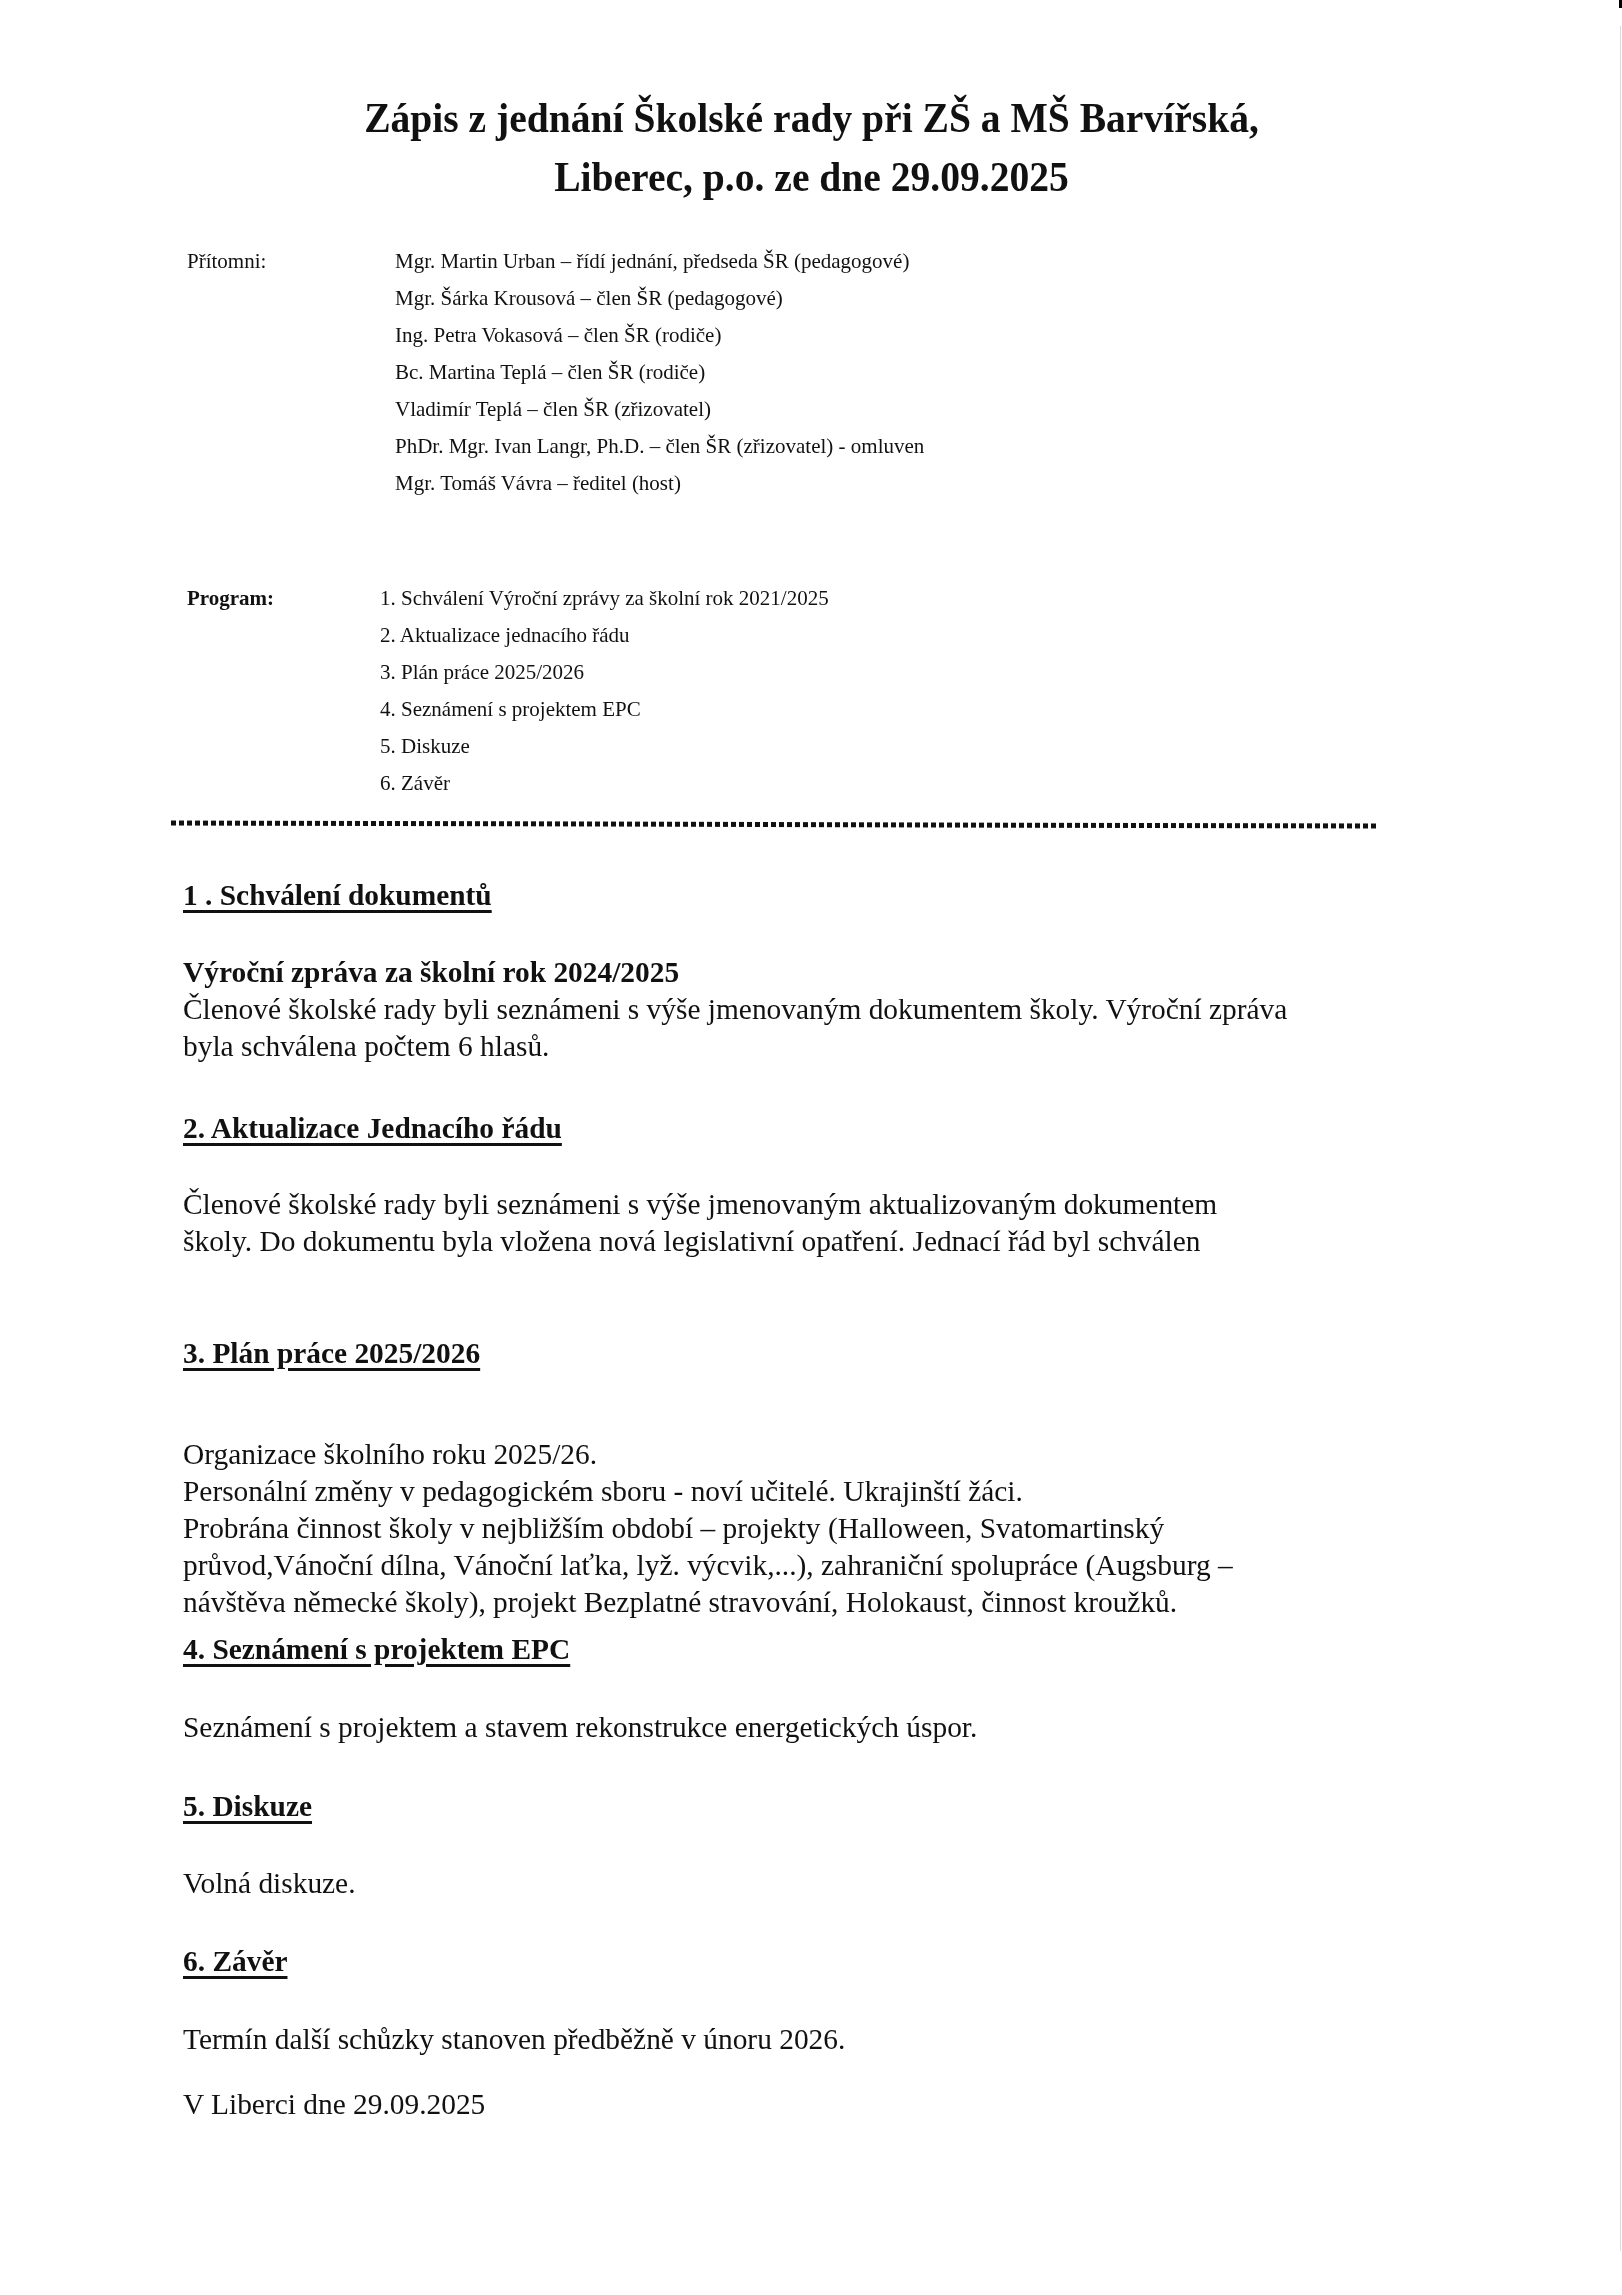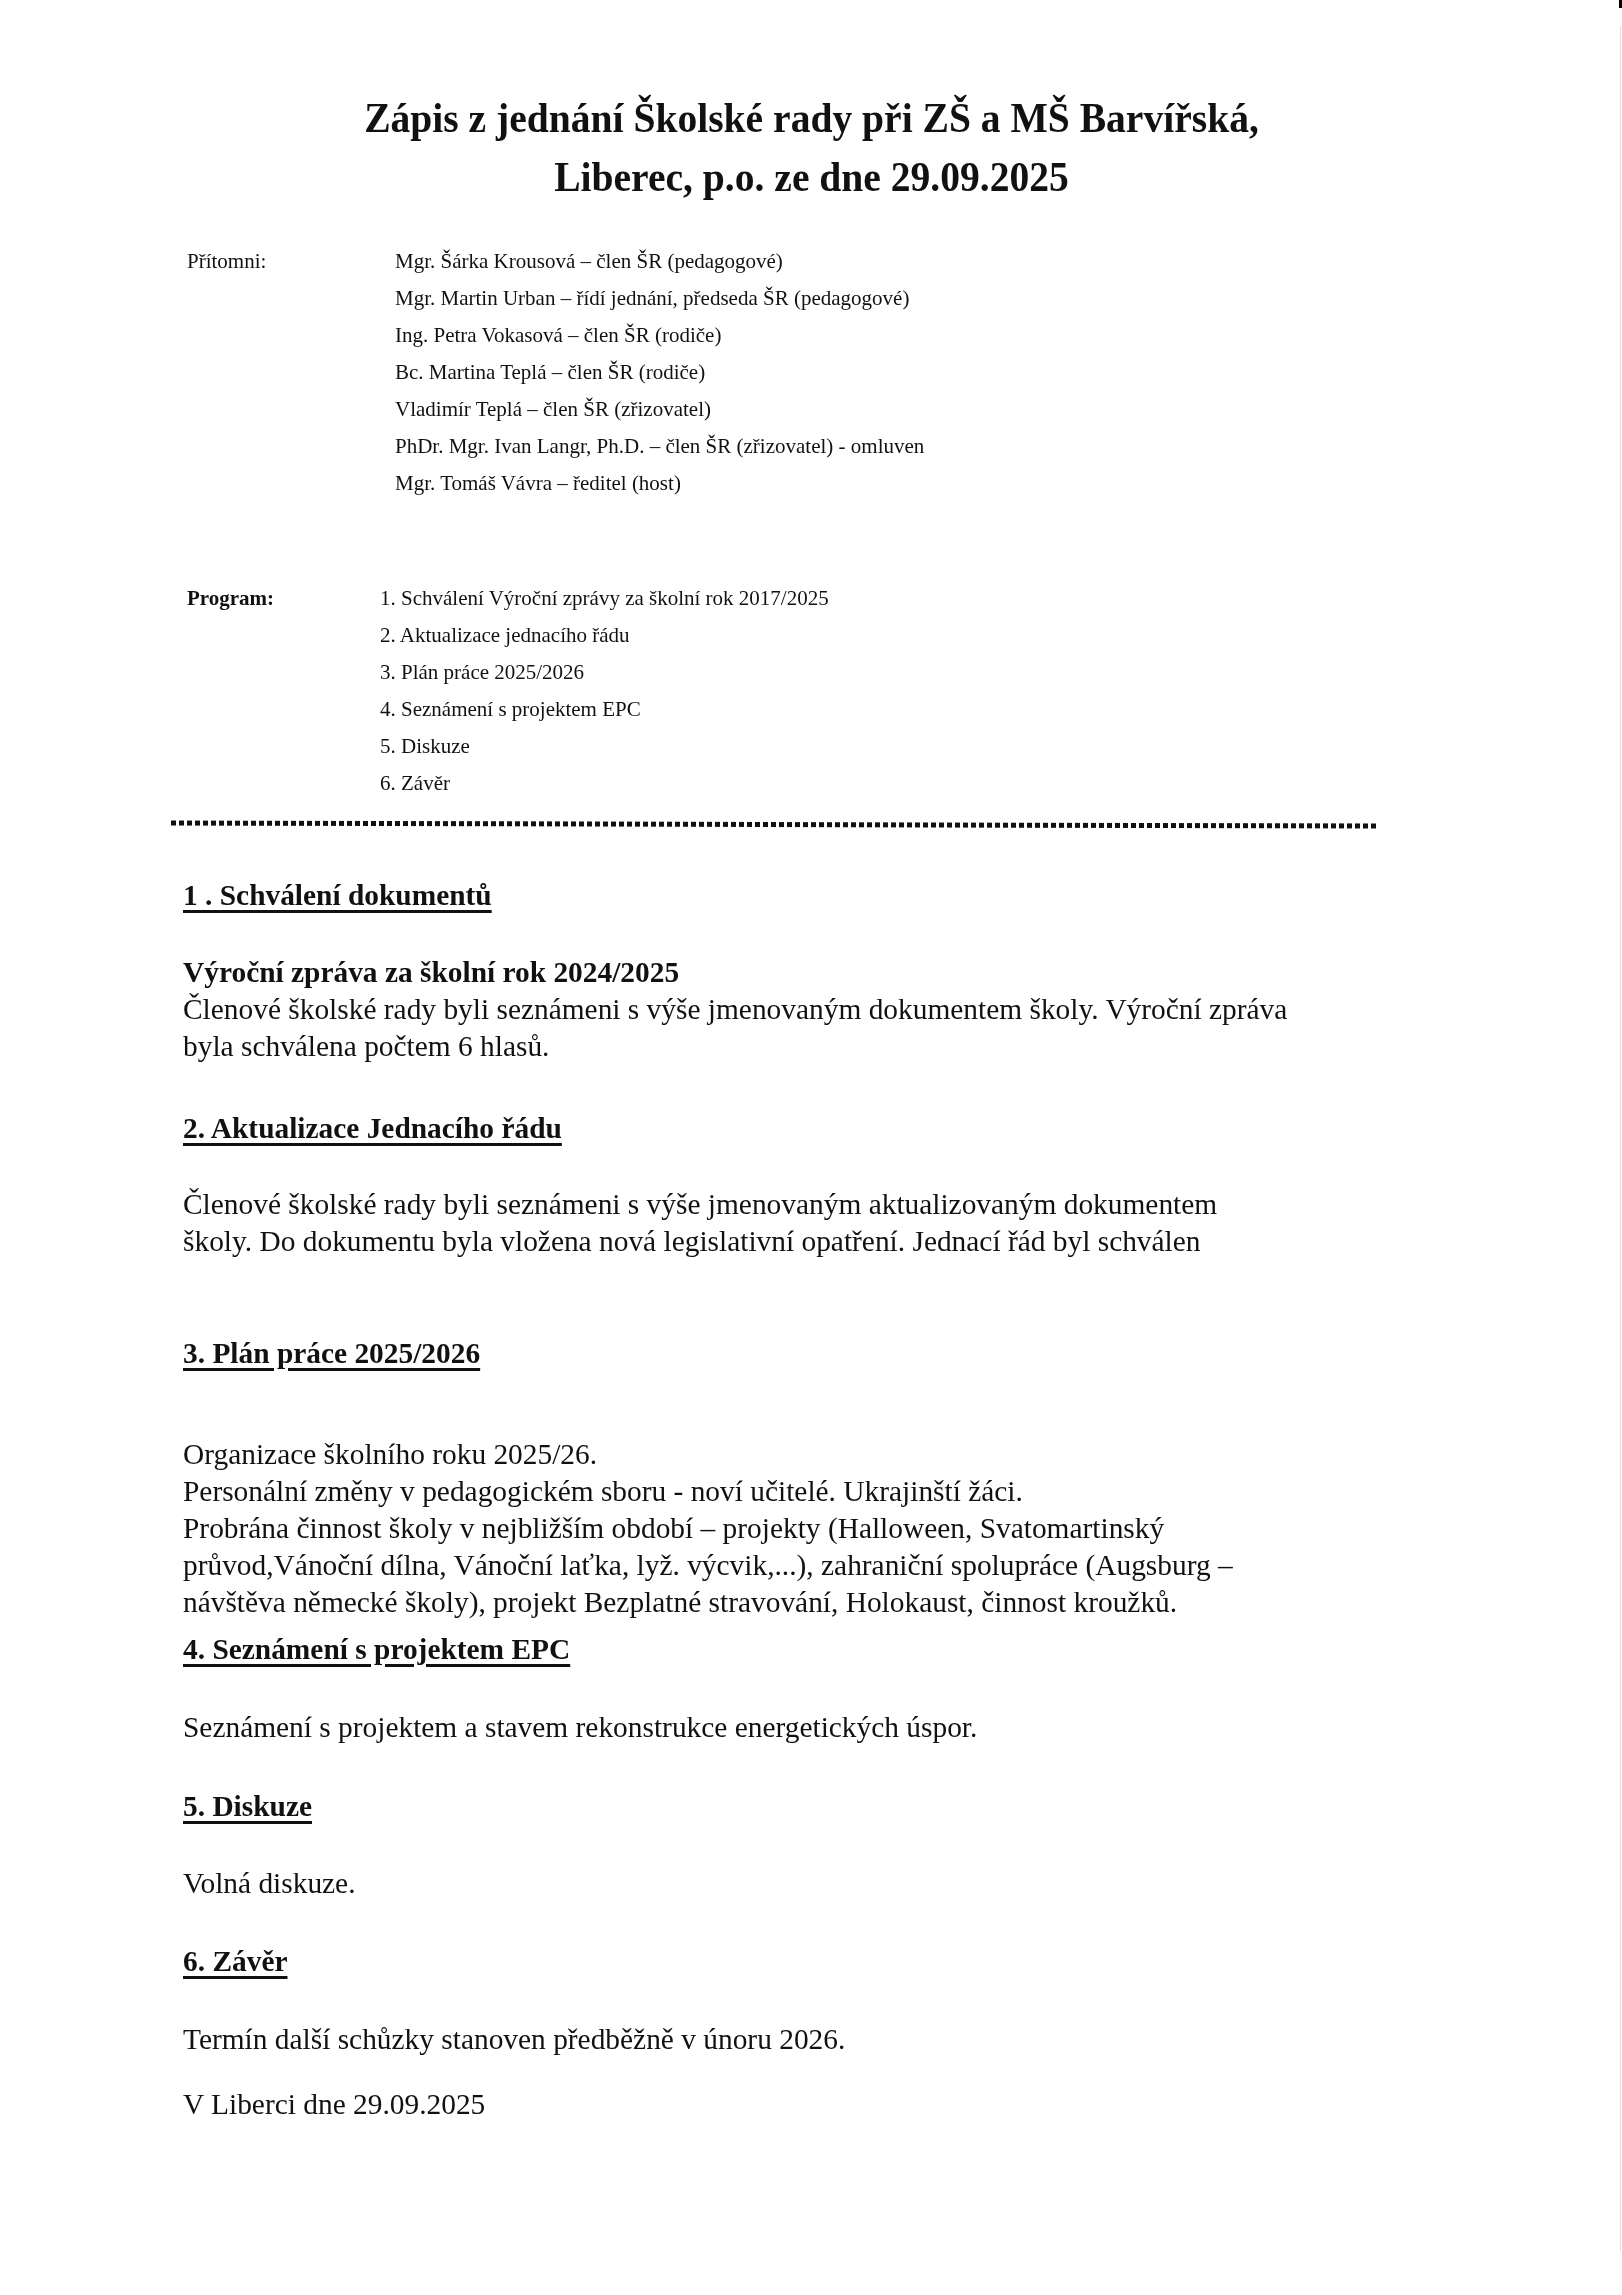--- a/index.html
+++ b/index.html
@@ -44,32 +44,32 @@
 
 <div class="page">
   <div class="edge-mark"></div>
   <div class="edge-line"></div>
 
   <div class="title t1">Zápis z jednání Školské rady při ZŠ a MŠ Barvířská,</div>
   <div class="title t2">Liberec, p.o.  ze dne 29.09.2025</div>
 
   <div class="label body-text" style="top:243px;">Přítomni:</div>
   <div class="block body-text" style="top:243px;">
+    <div class="line">Mgr. Martin Urban – řídí jednání, předseda ŠR (pedagogové)</div>
     <div class="line">Mgr. Šárka Krousová – člen ŠR (pedagogové)</div>
-    <div class="line">Mgr. Martin Urban – řídí jednání, předseda ŠR (pedagogové)</div>
     <div class="line">Ing. Petra Vokasová – člen ŠR (rodiče)</div>
     <div class="line">Bc. Martina Teplá – člen ŠR (rodiče)</div>
     <div class="line">Vladimír Teplá – člen ŠR (zřizovatel)</div>
     <div class="line">PhDr. Mgr. Ivan Langr, Ph.D. – člen ŠR (zřizovatel) - omluven</div>
     <div class="line">Mgr. Tomáš Vávra – ředitel (host)</div>
   </div>
 
   <div class="label body-text" style="top:580px;font-weight:bold;">Program:</div>
   <div class="block body-text" style="top:580px; left:380px;">
-    <div class="line">1. Schválení Výroční zprávy za školní rok 2017/2025</div>
+    <div class="line">1. Schválení Výroční zprávy za školní rok 2021/2025</div>
     <div class="line">2. Aktualizace jednacího řádu</div>
     <div class="line">3. Plán práce 2025/2026</div>
     <div class="line">4. Seznámení s projektem EPC</div>
     <div class="line">5. Diskuze</div>
     <div class="line">6. Závěr</div>
   </div>
 
   <div class="dash-rule"></div>
 
   <div class="heading" style="top:877px;">1 . Schválení dokumentů</div>

